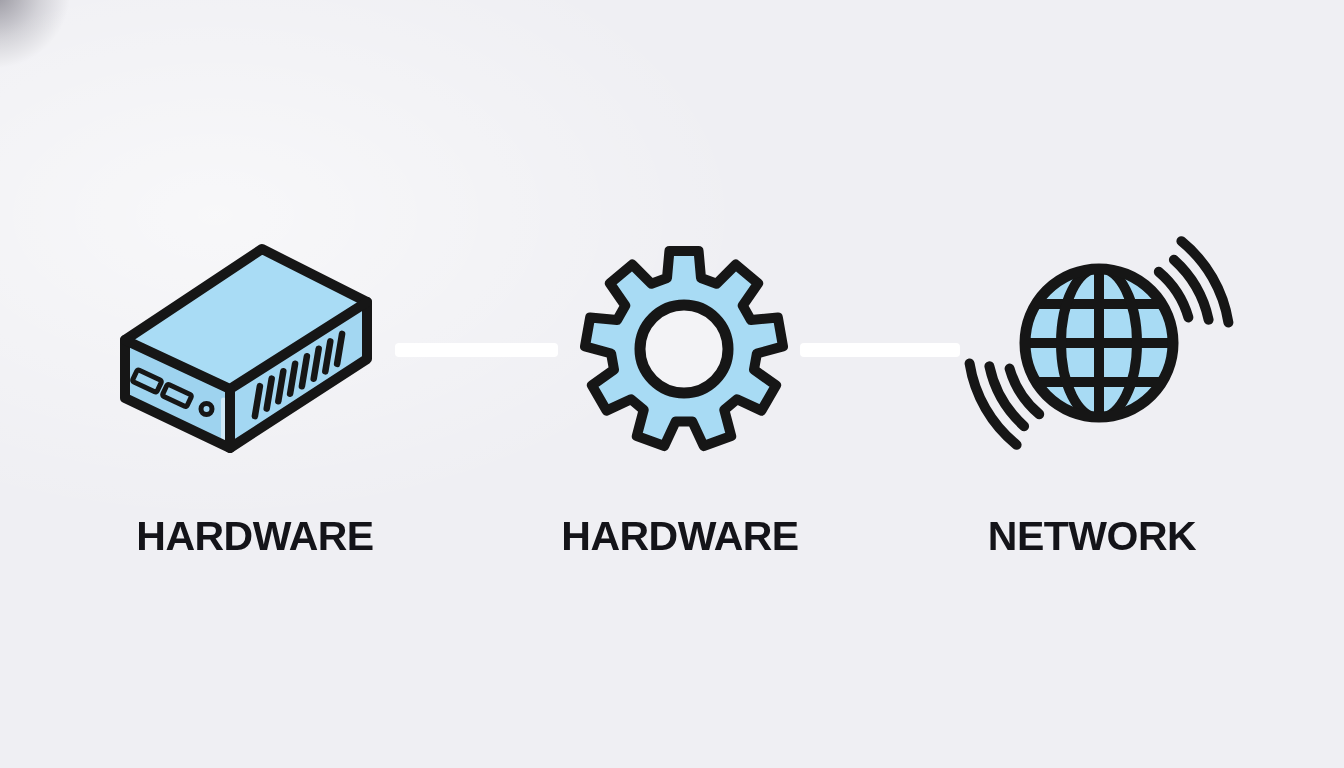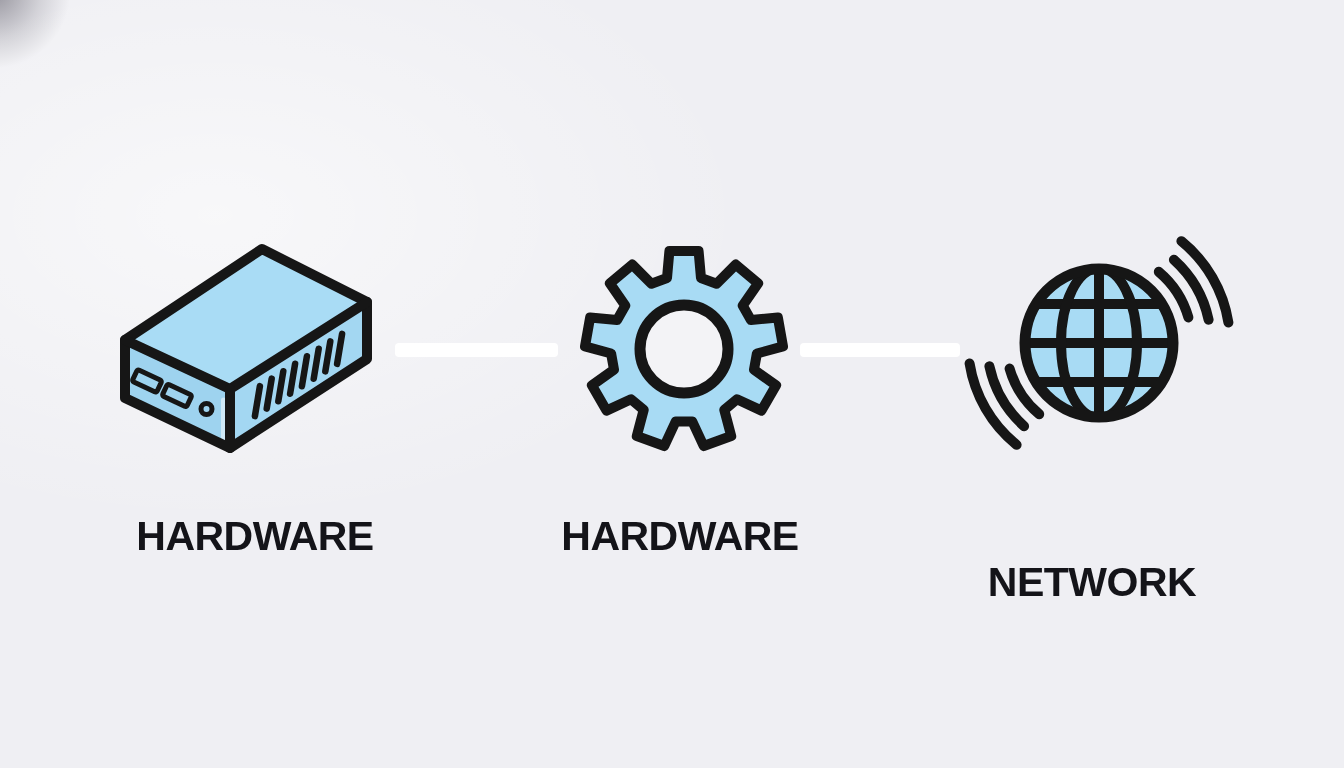--- a/index.html
+++ b/index.html
@@ -107,15 +107,15 @@
     </g>
     <g class="ink" stroke-width="10">
       <path d="M74.2,188.2 A93,93 0 0 1 44.6,142.6"></path>
       <path d="M59.1,200.2 A112,112 0 0 1 24.4,140.3"></path>
       <path d="M51.6,218.8 A131,131 0 0 1 4.6,137.5"></path>
     </g>
   </svg>
 
   <div class="node-label" style="left:255px;top:516px;">HARDWARE</div>
   <div class="node-label" style="left:680px;top:516px;">HARDWARE</div>
-  <div class="node-label" style="left:1092px;top:516px;margin-top:46px;">NETWORK</div>
+  <div class="node-label" style="left:1092px;top:516px;">NETWORK</div>
 
 </div>
 
 </body></html>

